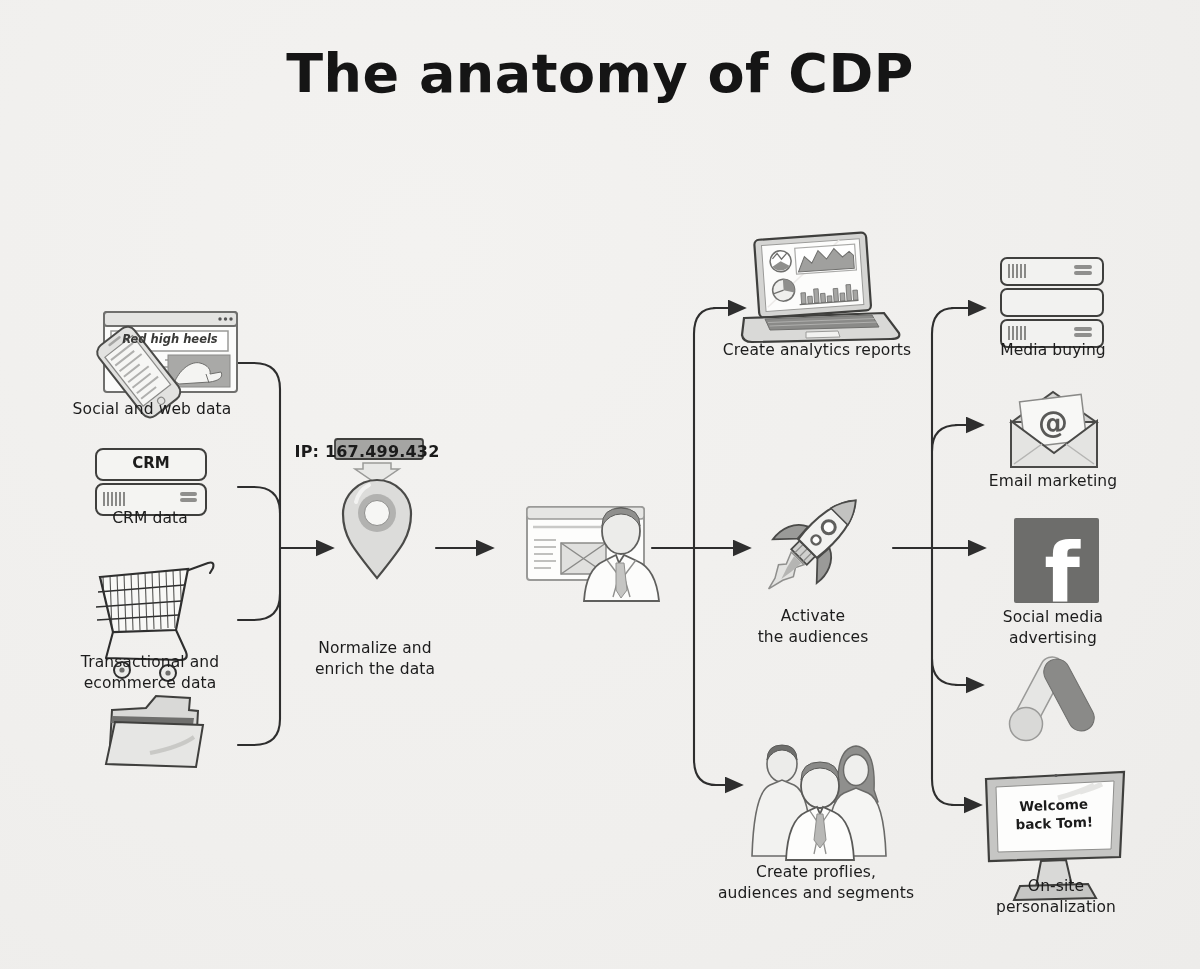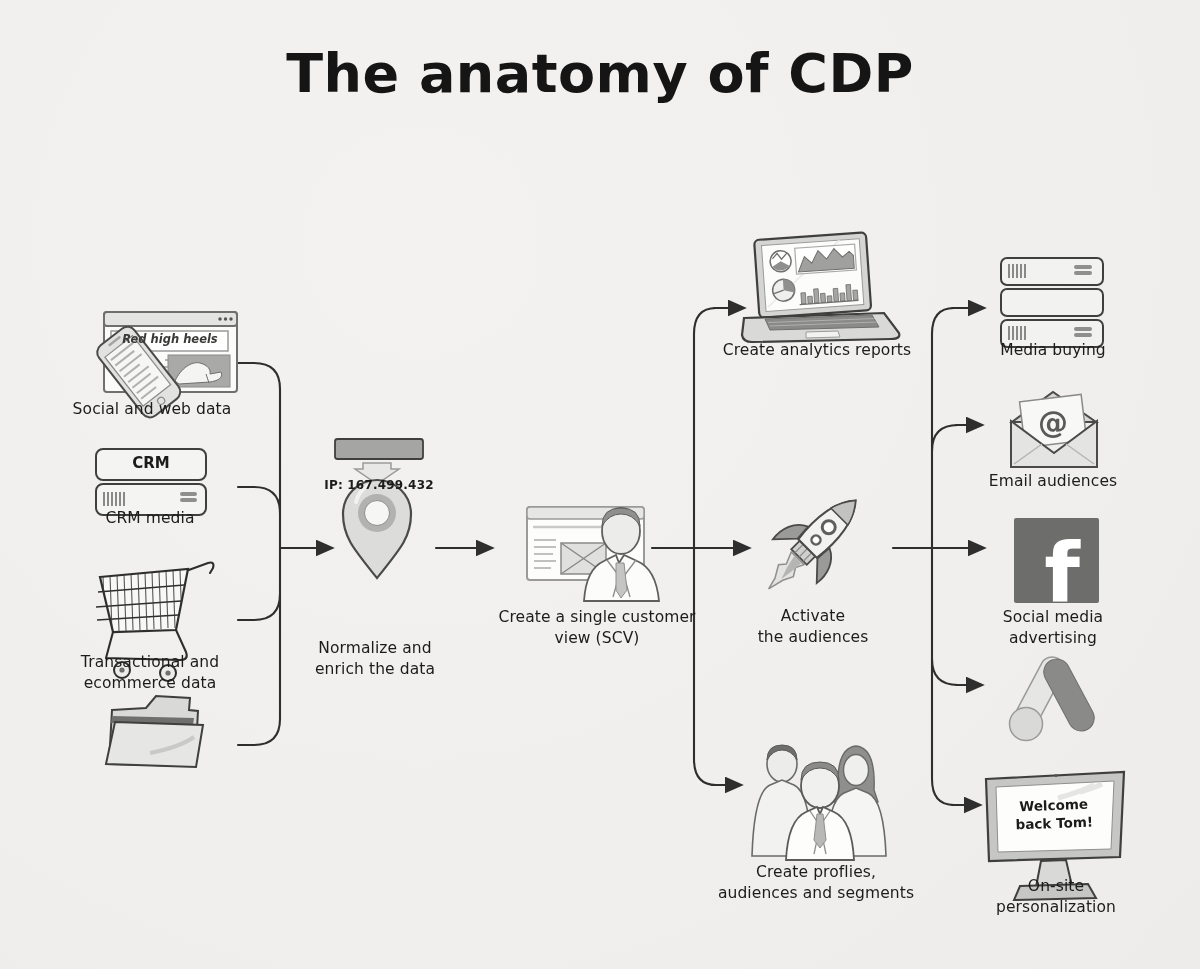--- a/index.html
+++ b/index.html
@@ -10,21 +10,21 @@
   .ln{fill:none;stroke:#2e2e2e;stroke-width:2.1;stroke-linecap:round;stroke-linejoin:round;}
   .title{position:absolute;left:600px;top:42px;transform:translateX(-50%);
          font-size:54px;font-weight:800;color:#151515;letter-spacing:.5px;white-space:nowrap;}
   .lbl{position:absolute;transform:translateX(-50%);text-align:center;
        font-size:15.5px;font-weight:400;color:#1c1c1c;line-height:21px;
        white-space:pre-line;letter-spacing:.1px;}
   .itxt{position:absolute;transform:translateX(-50%);text-align:center;
         font-weight:700;color:#1b1b1b;white-space:pre-line;}
   .t-browser{left:170px;top:332px;font-size:11.5px;font-style:italic;font-weight:600;color:#3a3a38;}
   .t-crm{left:151px;top:454px;font-size:15px;font-weight:800;}
-  .t-ip{left:379px;top:442px;font-size:12px;letter-spacing:.2px;margin-top:36px;}
+  .t-ip{left:367px;top:442px;font-size:16px;letter-spacing:.2px;}
   .t-welcome{left:1054px;top:796px;font-size:13.5px;line-height:18px;
              transform:translateX(-50%) rotate(-2deg);}
 </style>
 </head>
 <body>
 
 <div class="stage">
 
 <svg class="cv" width="1200" height="969" viewBox="0 0 1200 969">
   <defs>
@@ -245,33 +245,31 @@
 
   <div class="title">The anatomy of CDP</div>
 
   <div class="itxt t-browser">Red high heels</div>
   <div class="itxt t-crm">CRM</div>
   <div class="itxt t-ip">IP: 167.499.432</div>
   <div class="itxt t-welcome">Welcome
 back Tom!</div>
 
   <div class="lbl" style="left:152px;top:399px">Social and web data</div>
-  <div class="lbl" style="left:150px;top:508px">CRM media</div>
+  <div class="lbl" style="left:150px;top:508px">CRM data</div>
   <div class="lbl" style="left:150px;top:652px">Transactional and
 ecommerce data</div>
 
   <div class="lbl" style="left:375px;top:638px">Normalize and
 enrich the data</div>
-  <div class="lbl" style="left:597px;top:607px">Create a single customer
-view (SCV)</div>
 
   <div class="lbl" style="left:817px;top:340px">Create analytics reports</div>
   <div class="lbl" style="left:813px;top:606px">Activate
 the audiences</div>
   <div class="lbl" style="left:816px;top:862px">Create proflies,
 audiences and segments</div>
 
   <div class="lbl" style="left:1053px;top:340px">Media buying</div>
-  <div class="lbl" style="left:1053px;top:471px">Email audiences</div>
+  <div class="lbl" style="left:1053px;top:471px">Email marketing</div>
   <div class="lbl" style="left:1053px;top:607px">Social media advertising</div>
   <div class="lbl" style="left:1056px;top:876px">On-site personalization</div>
 
 </div>
 
 </body></html>

